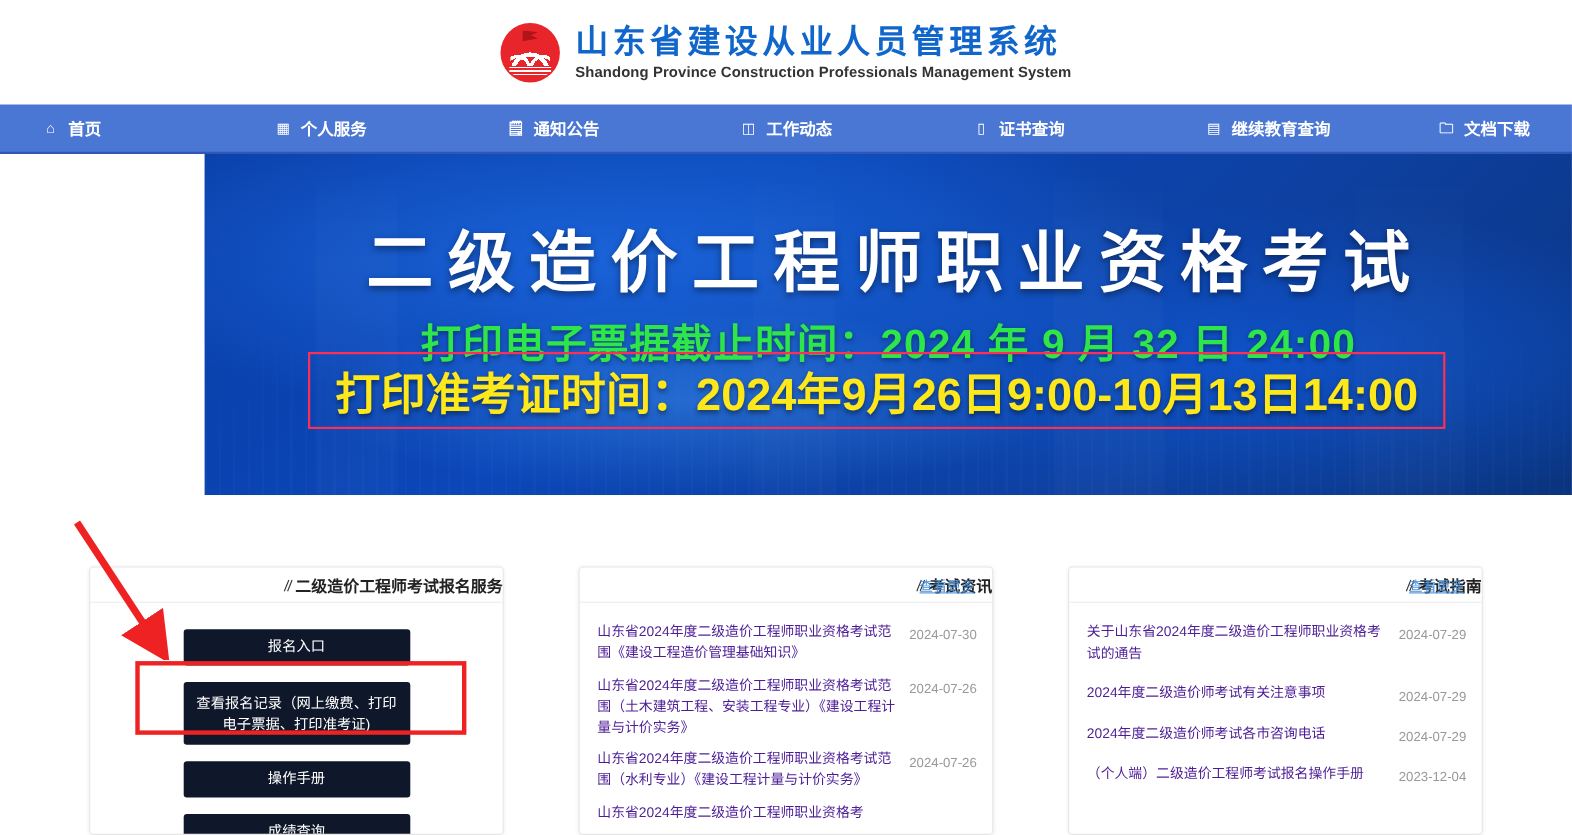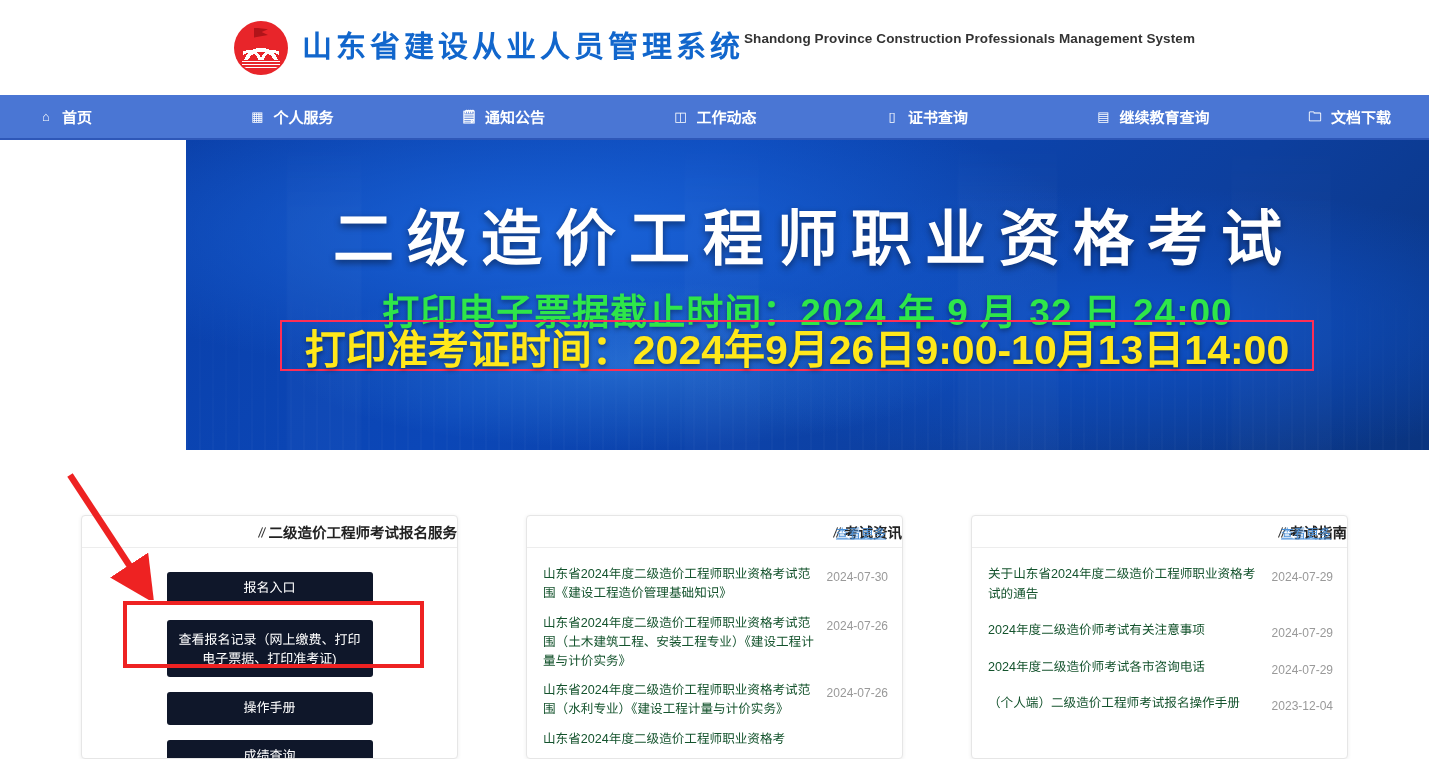--- a/index.html
+++ b/index.html
@@ -58,21 +58,21 @@
   .brand-logo .book {
     position: absolute;
     bottom: 5px; left: 50%;
     transform: translateX(-50%);
     width: 38px; height: 11px;
     background:
       linear-gradient(to bottom, transparent 0 2px, #fff 2px 3.2px, transparent 3.2px 5px,
                       #fff 5px 6.2px, transparent 6.2px 8px, #fff 8px 9.2px, transparent 9.2px);
     border-radius: 0 0 50% 50%;
   }
-  .brand-text { display: flex; flex-direction: row; }
+  .brand-text { display: flex; flex-direction: column; }
   .brand-cn {
     font-size: 30px;
     font-weight: bold;
     color: #1166cc;
     letter-spacing: 4px;
     line-height: 1.15;
     white-space: nowrap;
   }
   .brand-en {
     font-size: 13.5px;
@@ -177,21 +177,21 @@
     font-size: 37px;
     font-weight: bold;
     color: #2ee64a;
     white-space: nowrap;
     letter-spacing: 1px;
     text-shadow: 0 2px 5px rgba(0,0,0,0.4);
   }
   .banner-box {
     position: absolute;
     left: 94px; top: 180px;
-    width: 1034px; height: 51px;
+    width: 1034px; height: 70px;
     border: 2px solid #ff2e55;
     box-sizing: border-box;
     display: flex;
     align-items: center;
     justify-content: center;
   }
   .banner-line-yellow {
     font-size: 41px;
     font-weight: bold;
     color: #ffe81a;
@@ -302,21 +302,21 @@
     display: flex;
     align-items: flex-start;
     gap: 10px;
     margin-bottom: 11px;
     cursor: pointer;
   }
   .news-title {
     flex: 1 1 auto;
     font-size: 12.6px;
     line-height: 1.5;
-    color: #14532d;
+    color: #4c1d95;
     word-break: break-all;
   }
   .news-date {
     flex: 0 0 auto;
     font-size: 12px;
     color: #999999;
     white-space: nowrap;
     padding-top: 5px;
   }
   .news-item.guide .news-title { line-height: 1.55; }

